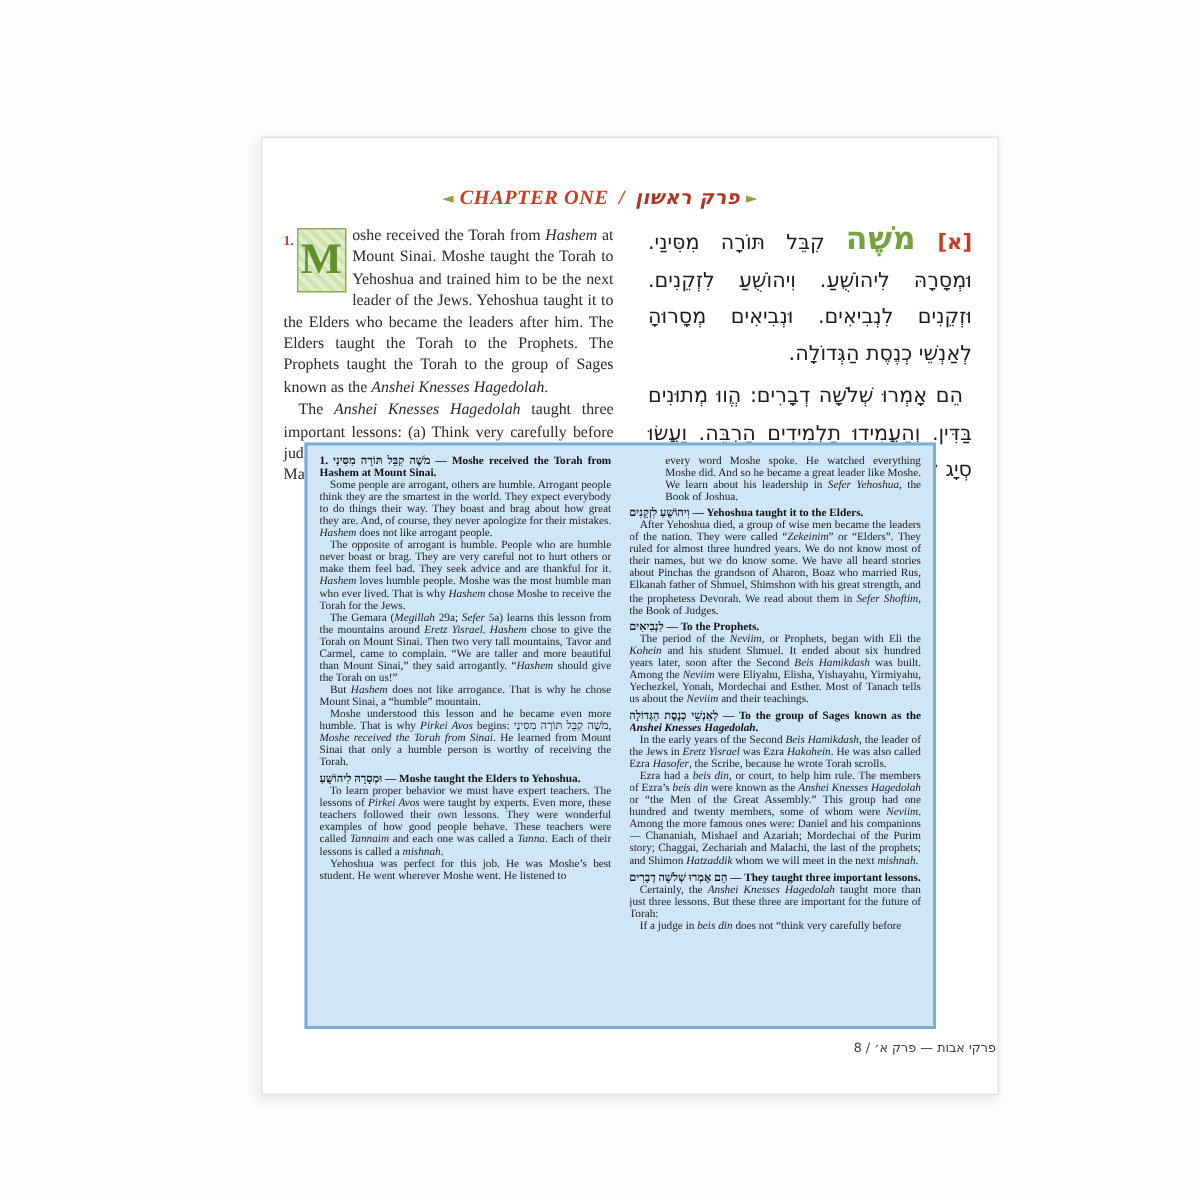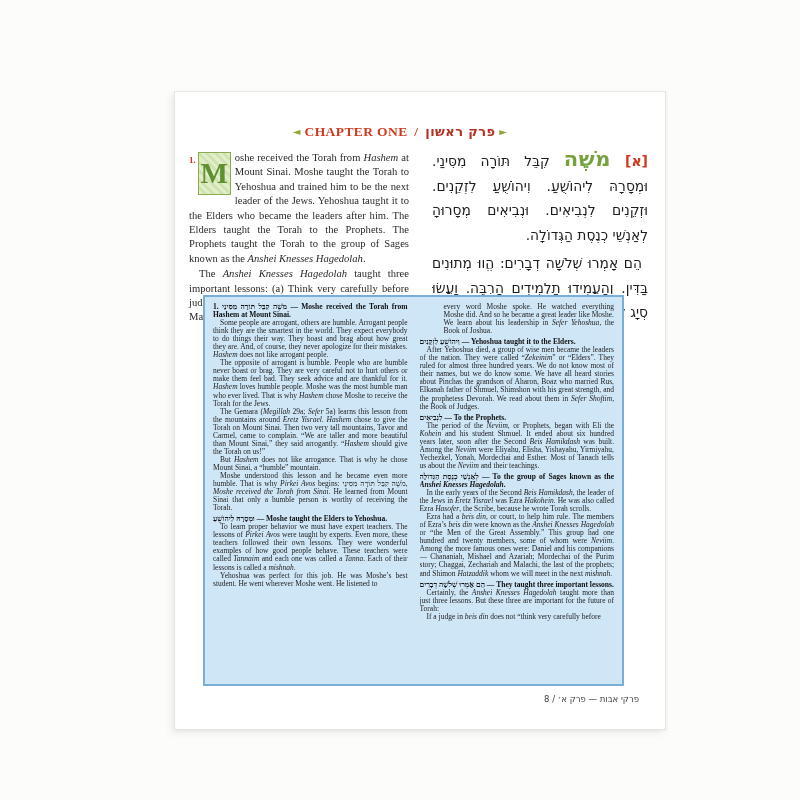--- a/index.html
+++ b/index.html
@@ -13,20 +13,21 @@
     position:absolute;left:174px;top:91px;width:490px;height:637px;
     background:#ffffff;
     border:1px solid #e7e4df;
     box-shadow:-3px 3px 7px rgba(90,85,75,.10), 1px 1px 2px rgba(90,85,75,.04);
   }
   
   .chapter-header{
     position:absolute;left:190px;top:124px;width:420px;
     text-align:center;font-weight:bold;font-size:13.5px;letter-spacing:.4px;
     white-space:nowrap;
+    font-style:italic;
   }
   .chapter-header .orn{color:#95a03a;font-size:10px;vertical-align:1px;font-family:"DejaVu Sans",sans-serif;}
   .chapter-header .t-en{color:#cf3a1e;font-family:"Liberation Serif",serif;}
   .chapter-header .t-div{color:#cf3a1e;padding:0 3px;}
   .chapter-header .t-he{color:#b33220;font-family:"DejaVu Sans",sans-serif;font-size:13px;}
   
   .en-block{
     position:absolute;left:189px;top:151px;width:220px;
     font-size:10.6px;line-height:14.4px;color:#2b2a27;text-align:justify;
   }
@@ -58,21 +59,21 @@
   }
   .c-col{width:50%;overflow:hidden;
     font-size:7.5px;line-height:8.05px;color:#1d1c1a;text-align:justify;
     font-family:"Liberation Serif","DejaVu Sans",serif;}
   .c-header{font-weight:bold;margin-top:3px;color:#101010;}
   .c-header:first-child{margin-top:0;}
   .c-para{text-indent:7px;}
   .c-para.c-noindent{text-indent:0;margin-left:24px;}
   
   .page-footer{
-    position:absolute;left:341px;top:694px;width:298px;
+    position:absolute;left:366px;top:694px;width:298px;
     direction:rtl;text-align:left;
     font-family:"DejaVu Sans",sans-serif;font-size:8.5px;color:#3c3b39;
   }
   
   .page-footer{text-align:left;padding-left:0;}
   .page-footer .inner{display:inline-block;direction:rtl;}
   .page-footer{text-align:right;padding-right:2px;}
 </style>
 </head>
 <body>

